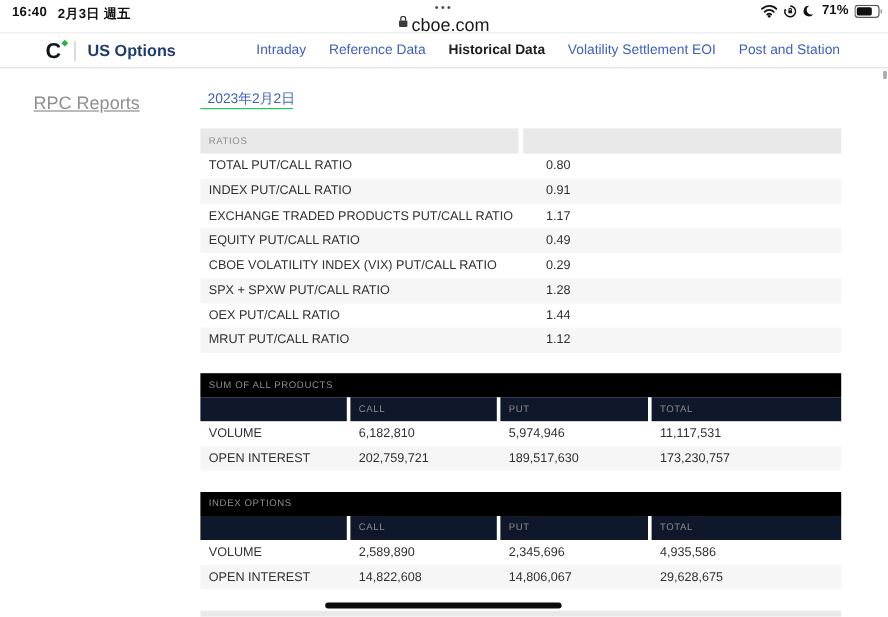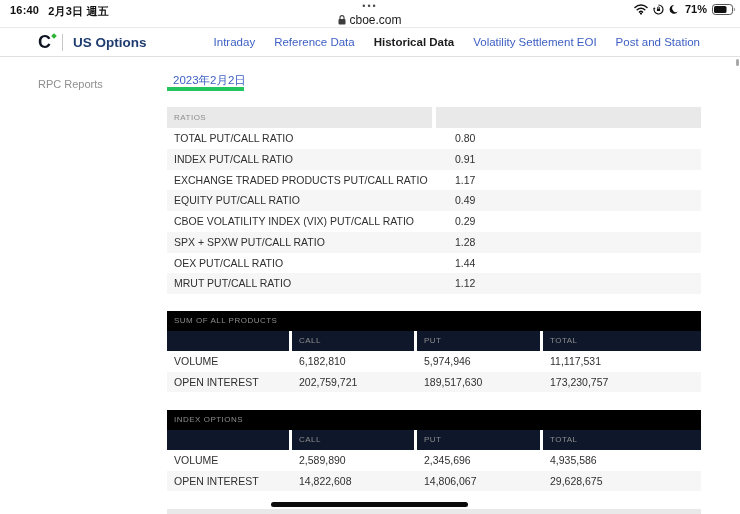--- a/index.html
+++ b/index.html
@@ -9,43 +9,43 @@
   #screen { position:relative; width:740px; height:514px; background:#fff; }
 
   
   #statusbar { left:0; top:0; width:740px; height:27px; }
   .status-left { left:10px; top:4px; font-size:11px; font-weight:700; color:#111;
                  letter-spacing:.2px; display:flex; gap:9px; }
   .status-right { right:4px; top:3px; display:flex; align-items:center; gap:5px; }
   .battery-pct { font-size:11px; font-weight:600; color:#111; }
   .chrome-center { left:0; top:0; width:740px; text-align:center; }
   .dots { font-size:9px; letter-spacing:2px; color:#4a4a4a; line-height:9px; margin-top:2px; }
-  .urlrow { margin-top:2px; font-size:12px; color:#1b1b1b; display:flex;
-            justify-content:center; align-items:center; gap:3px; }
+  .urlrow { margin-top:2px; font-size:15px; color:#1b1b1b; display:flex;
+            justify-content:center; align-items:flex-start; gap:3px; }
   .top-divider { left:0; top:27px; width:740px; height:1px; background:#e9e9e9; }
 
   
   #navbar { left:0; top:28px; width:740px; height:29px; background:#fff;
             border-bottom:1px solid #e0e0e0; display:flex; align-items:center; }
   .logo-wrap { margin-left:38px; display:flex; align-items:center; position:relative; }
   .logo-c { font-size:18px; font-weight:700; color:#0d1320; letter-spacing:-1px; line-height:18px; }
   .logo-spark { position:absolute; left:14px; top:1px; width:4px; height:4px;
                 background:#2eb135; transform:rotate(45deg); }
   .nav-sep { width:1px; height:17px; background:#c7c7c7; margin:0 10px 0 12px; }
   .brand { font-size:13.5px; font-weight:700; color:#1f3c70; }
   .nav-links { margin-left:auto; margin-right:40px; display:flex; gap:19px; align-items:center; }
   .nav-link { font-size:11.5px; color:#3d5fc2; cursor:pointer; white-space:nowrap; }
   .nav-link.active { color:#1d1d1f; font-weight:700; }
 
   
-  .sidebar-title { left:38px; top:78px; font-size:11px; color:#8f8f8f; }
-
-  
-  .date-ctl { left:167px; top:73px; width:77px; height:18px; display:flex; align-items:center;
-              gap:6px; border-bottom:4px solid #22c55e; cursor:pointer; }
+  .sidebar-title { left:28px; top:78px; font-size:15px; color:#8f8f8f;text-decoration:underline; }
+
+  
+  .date-ctl { left:167px; top:73px; width:77px; height:18px; display:flex; align-items:flex-end;
+              gap:6px; border-bottom:1px solid #22c55e; cursor:pointer; }
   .date-text { font-size:11.5px; color:#3d5fc2; white-space:nowrap; }
 
   
   .tbl { left:167px; width:534px; }
   .thead-full { height:20px; background:#000000; line-height:20px; }
   .hlabel { font-size:8px; letter-spacing:.5px; color:#8d8d8d; padding-left:7px; }
   .ratio-head { display:grid; grid-template-columns:265px 265px; column-gap:4px; height:21px; }
   .ratio-head .hcell { background:#e9e9e9; line-height:21px; }
   .ratio-row { display:grid; grid-template-columns:265px 265px; column-gap:16px; height:20.75px; }
   .cols4 { display:grid; grid-template-columns:122px 122px 123px 158px; column-gap:3px; }

